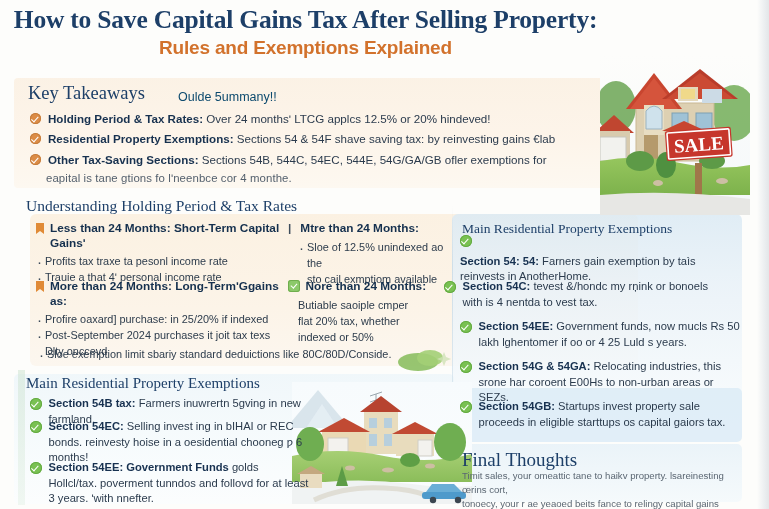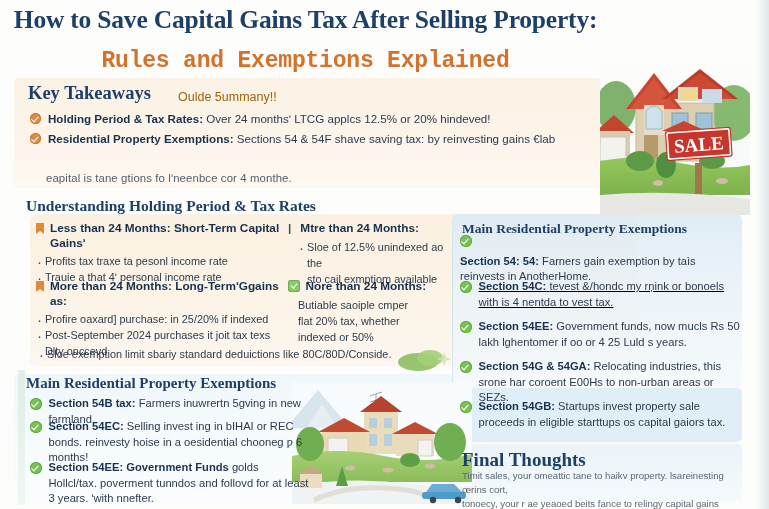--- a/index.html
+++ b/index.html
@@ -66,35 +66,35 @@
 
   
   .title-wrap { position: absolute; left: 0; top: 6px; width: 611px; text-align: center; z-index: 6; }
   .title-1 {
     font-family: "Liberation Serif", serif;
     font-weight: 700; font-size: 25.5px; color: #1d3f68;
     letter-spacing: -0.2px; line-height: 1.1;
     text-shadow: 0 1px 0 rgba(255,255,255,.8);
   }
   .title-2 {
-    font-family: Liberation Mono, monospace;
-    font-weight: 700; font-size: 23px; color: #d2722c;
-    letter-spacing: -0.2px; line-height: 1.25; margin-top: 13px;
+    font-family: Liberation Sans, sans-serif;
+    font-weight: 700; font-size: 19px; color: #d2722c;
+    letter-spacing: -0.2px; line-height: 1.25; margin-top: 2px;
   }
 
   
   .h-section {
     font-family: "Liberation Serif", serif;
-    font-weight: 700; color: #1d3f68;
+    font-weight: 400; color: #1d3f68;
     position: absolute; z-index: 5; text-align: right;
   }
   #kt-heading { left: 28px; top: 83px; font-size: 18.5px; }
   #kt-sub {
     position:absolute; left: 178px; top: 90px; z-index:5;
-    font-size: 12.5px; color:#a16207; font-family:"Liberation Sans",sans-serif;
+    font-size: 12.5px; color:#0c4a6e; font-family:"Liberation Sans",sans-serif;
   }
   #uh-heading { left: 26px; top: 197px; font-size: 15.5px; }
   #mrpe-right-heading { left: 462px; top: 221px; font-size: 13.5px; }
   #mrpe-left-heading { left: 26px; top: 375px; font-size: 15px; }
   #final-heading { left: 462px; top: 449px; font-size: 19px; }
 
   
   .kt-row {
     position: absolute; left: 30px; z-index: 5;
     display: flex; align-items: flex-start; gap: 7px;
@@ -283,20 +283,27 @@
   </div>
 
   <div class="kt-row" style="top:131px;">
     <span class="ico ico-check-orange"></span>
     <span class="kt-text">
       <b>Residential Property Exemptions:</b>
       <span>Sections 54 &amp; 54F shave saving tax: by reinvesting gains €lab</span>
     </span>
   </div>
 
+  <div class="kt-row" style="top:152px;">
+    <span class="ico ico-check-orange"></span>
+    <span class="kt-text">
+      <b>Other Tax-Saving Sections:</b>
+      <span>Sections 54B, 544C, 54EC, 544E, 54G/GA/GB ofler exemptions  for</span>
+    </span>
+  </div>
 
   <div class="kt-extra">eapital is tane gtions fo lʹneenbce cor 4 monthe.</div>
 
   <div class="h-section" id="uh-heading">Understanding Holding Period &amp; Tax Rates</div>
 
   <div class="hp-col" style="left:36px; top:221px; width:250px;">
     <div class="hp-head">
       <span class="ico ico-bookmark"></span>
       <span class="plain">Less than 24 Months: Short-Term Capital Gainsʹ</span>
     </div>
@@ -354,21 +361,21 @@
   <div class="h-section" id="mrpe-right-heading">Main Residential Property Exemptions</div>
 
   <div class="ex-item" style="left:460px; top:233px; width:282px;flex-direction:column;">
     <span class="ico ico-check-green"></span>
     <span class="ex-text">
       <b>Section 54: 54:</b>
       <span>Farners gain exemption by taìs reinvests in AnotherHome.</span>
     </span>
   </div>
 
-  <div class="ex-item" style="left:460px; top:279px; width:282px;text-decoration:underline;">
+  <div class="ex-item" style="left:444px; top:279px; width:282px;">
     <span class="ico ico-check-green"></span>
     <span class="ex-text">
       <b>Section 54C:</b>
       <span>tevest &amp;/hondc my rņink or bonoels with is 4 nentda to vest tax.</span>
     </span>
   </div>
 
   <div class="ex-item" style="left:460px; top:319px; width:282px;">
     <span class="ico ico-check-green"></span>
     <span class="ex-text">

